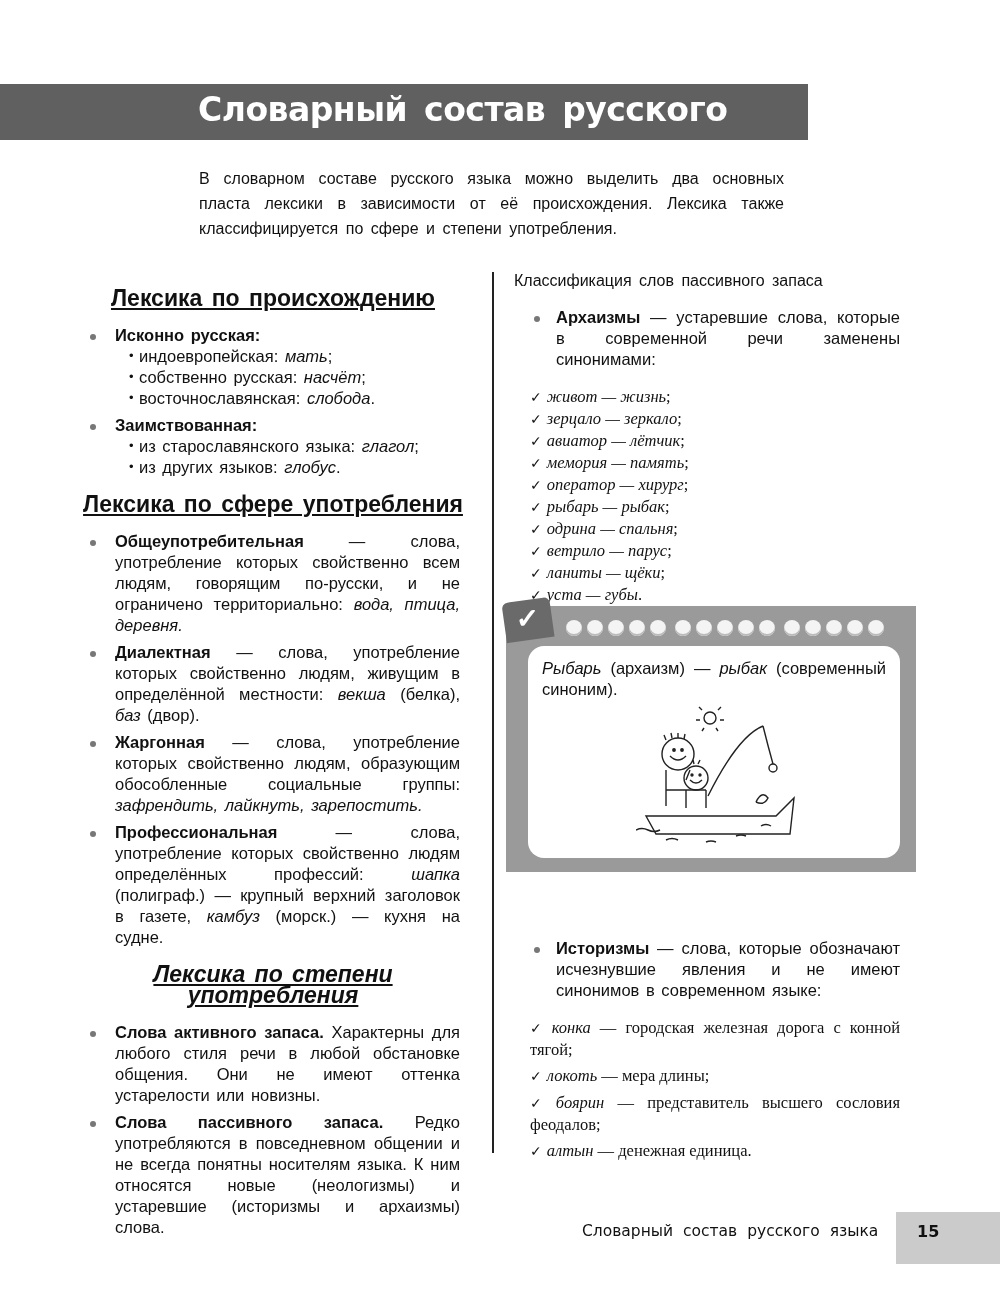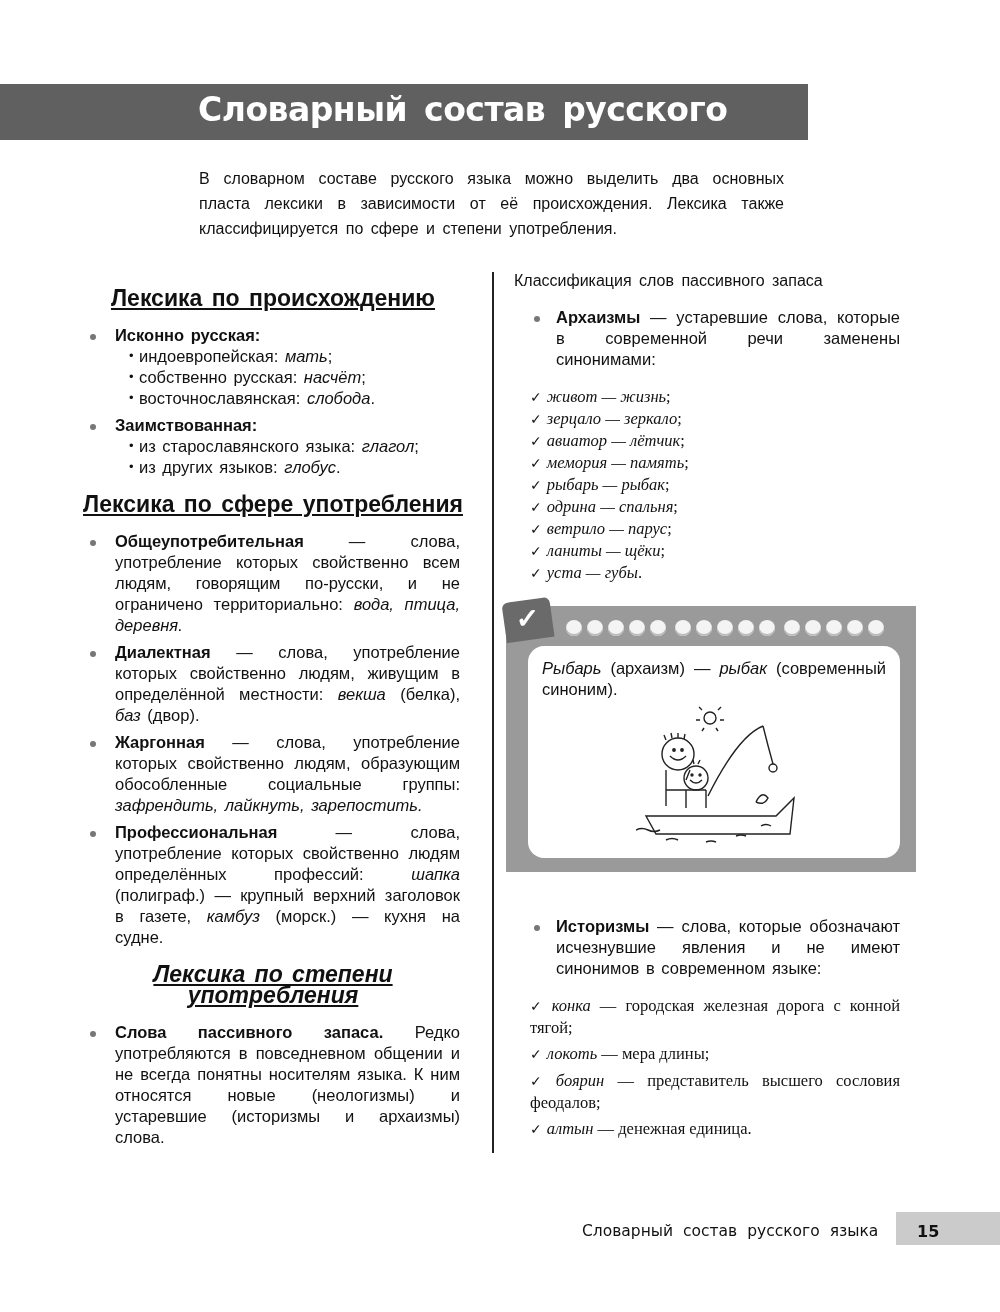--- a/index.html
+++ b/index.html
@@ -27,21 +27,21 @@
   .box{position:absolute;left:506px;top:606px;width:410px;height:266px;background:#9a9a9a;}
   .tab{position:absolute;left:-2px;top:-6px;width:48px;height:40px;background:#6a6a6a;border-radius:6px 6px 0 0;transform:rotate(-8deg);}
   .tab-check{position:absolute;left:12px;top:2px;color:#fff;font-size:28px;font-weight:bold;transform:rotate(8deg);}
   .dots{position:absolute;left:60px;top:14px;display:flex;gap:5px;}
   .dot{width:16px;height:16px;border-radius:50%;background:#f4f4f4;box-shadow:inset 0 -2px 0 #bbb;}
   .dot.gap{margin-left:4px;}
   .card{position:absolute;left:22px;top:40px;width:372px;height:212px;background:#fff;border-radius:16px;text-decoration:underline;}
   .card-text{position:absolute;left:14px;top:12px;width:344px;font-size:16.5px;line-height:21px;text-align:justify;word-spacing:3px;}
   .illus{position:absolute;left:108px;top:60px;}
   .footer{position:absolute;left:582px;top:1222px;font-family:"DejaVu Sans",sans-serif;font-size:15.5px;color:#111;word-spacing:5px;}
-  .pagenum{position:absolute;left:896px;top:1212px;width:104px;height:33px;background:#cbcbcb;}
+  .pagenum{position:absolute;left:896px;top:1212px;width:104px;height:52px;background:#cbcbcb;}
   .pagenum span{position:absolute;left:21px;top:10px;font-family:"DejaVu Sans",sans-serif;font-weight:bold;font-size:16px;}
 </style>
 </head>
 <body>
 
 <div class="title-bar">
   <h1>Словарный состав русского языка</h1>
 </div>
 
 <p class="intro">В словарном составе русского языка можно выделить два основных пласта лексики в зависимости от её происхождения. Лексика также классифицируется по сфере и степени употребления.</p>
@@ -71,34 +71,36 @@
   <div class="sec-h" style="margin-top:10px;margin-bottom:12px;">Лексика по сфере употребления</div>
   <ul class="big">
     <li><span class="b">Общеупотребительная</span><span> — слова, употребление которых свойственно всем людям, говорящим по-русски, и не ограничено территориально: </span><span class="i">вода, птица, деревня.</span></li>
     <li><span class="b">Диалектная</span><span> — слова, употребление которых свойственно людям, живущим в определённой местности: </span><span class="i">векша</span><span> (белка), </span><span class="i">баз</span><span> (двор).</span></li>
     <li><span class="b">Жаргонная</span><span> — слова, употребление которых свойственно людям, образующим обособленные социальные группы: </span><span class="i">зафрендить, лайкнуть, зарепостить.</span></li>
     <li><span class="b">Профессиональная</span><span> — слова, употребление которых свойственно людям определённых профессий: </span><span class="i">шапка</span><span> (полиграф.) — крупный верхний заголовок в газете, </span><span class="i">камбуз</span><span> (морск.) — кухня на судне.</span></li>
   </ul>
 
   <div class="sec-h" style="margin-top:6px;margin-bottom:12px;font-style:italic;">Лексика по степени употребления</div>
   <ul class="big">
+    <li><span class="b">Слова активного запаса.</span><span> Характерны для любого стиля речи в любой обстановке общения. Они не имеют оттенка устарелости или новизны.</span></li>
     <li><span class="b">Слова пассивного запаса.</span><span> Редко употребляются в повседневном общении и не всегда понятны носителям языка. К ним относятся новые (неологизмы) и устаревшие (историзмы и архаизмы) слова.</span></li>
   </ul>
 </div>
 
 <div class="col right">
   <div class="sec-h2">Классификация слов пассивного запаса</div>
   <ul class="big" style="margin-bottom:0">
     <li style="margin-bottom:0;padding-left:26px;"><span class="b">Архаизмы</span><span> — устаревшие слова, которые в современной речи заменены синонимами:</span></li>
   </ul>
   <ul class="checks">
     <li><span class="chk">✓</span><span class="i">живот — жизнь</span><span>;</span></li>
     <li><span class="chk">✓</span><span class="i">зерцало — зеркало</span><span>;</span></li>
     <li><span class="chk">✓</span><span class="i">авиатор — лётчик</span><span>;</span></li>
     <li><span class="chk">✓</span><span class="i">мемория — память</span><span>;</span></li>
+    <li><span class="chk">✓</span><span class="i">оператор — хирург</span><span>;</span></li>
     <li><span class="chk">✓</span><span class="i">рыбарь — рыбак</span><span>;</span></li>
     <li><span class="chk">✓</span><span class="i">одрина — спальня</span><span>;</span></li>
     <li><span class="chk">✓</span><span class="i">ветрило — парус</span><span>;</span></li>
     <li><span class="chk">✓</span><span class="i">ланиты — щёки</span><span>;</span></li>
     <li><span class="chk">✓</span><span class="i">уста — губы</span><span>.</span></li>
   </ul>
 
   <div style="height:300px"></div>
 
   <ul class="big" style="margin-bottom:2px">

